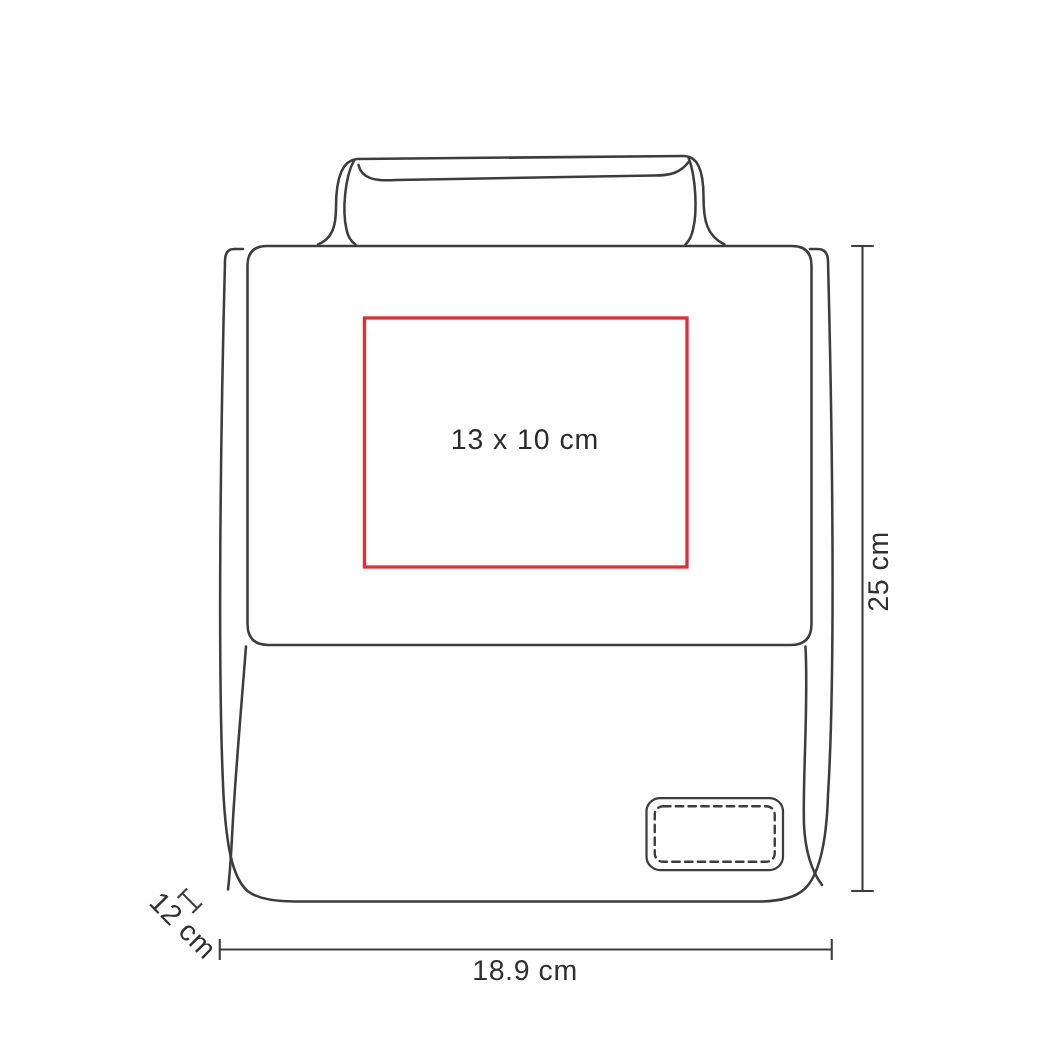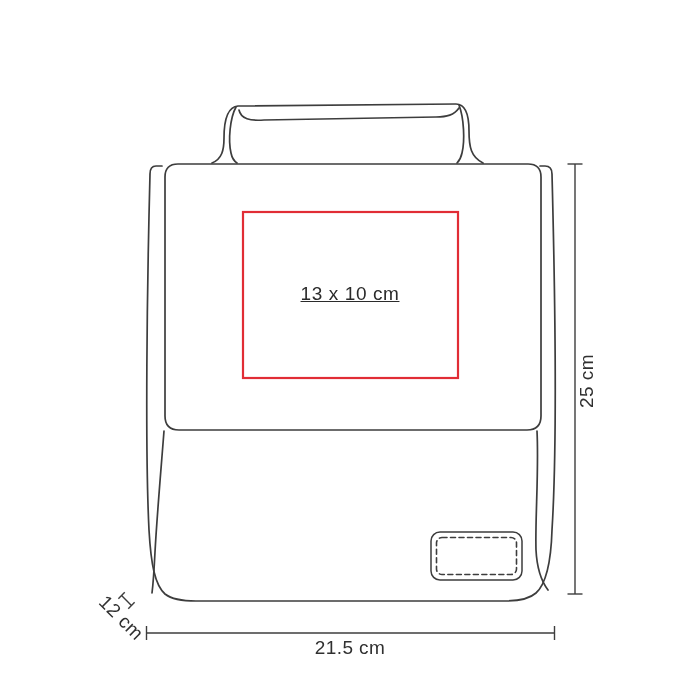--- a/index.html
+++ b/index.html
@@ -15,21 +15,21 @@
   .dim-label {
     position: absolute;
     font-size: 19px;
     color: #303030;
     letter-spacing: 0.4px;
     white-space: nowrap;
     transform: translate(-50%, -50%);
   }
   .dim-label.rot-ccw90 { transform: translate(-50%, -50%) rotate(-90deg); }
   .dim-label.rot-cw45  { transform: translate(-50%, -50%) rotate(45deg); }
-  #imprint-area-label { font-size: 19px; color: #2b2b2b; letter-spacing: 0.6px; text-decoration: underline; }
+  #imprint-area-label { font-size: 19px; color: #2b2b2b; letter-spacing: 0.6px; }
 </style>
 </head>
 <body>
 
 <div class="stage">
 
   <svg width="700" height="700" viewBox="0 0 700 700">
 
     <g fill="none" stroke-width="1.7" stroke-linecap="round" stroke-linejoin="round" stroke="#3d3d3d">
 
@@ -85,16 +85,16 @@
       </g>
     </g>
 
     <rect x="243" y="212" width="215" height="166" fill="none" stroke-width="2.2" stroke="#e12d35"></rect>
   </svg>
 
   <div class="dim-label" id="imprint-area-label" style="left:350px; top:294px;">13 x 10 cm</div>
 
   <div class="dim-label rot-ccw90" style="left:587px; top:381px;">25 cm</div>
 
-  <div class="dim-label" style="left:350px; top:648px;">21.5 cm</div>
+  <div class="dim-label" style="left:350px; top:648px;">18.9 cm</div>
 
   <div class="dim-label rot-cw45" style="left:121px; top:618px;">12 cm</div>
 </div>
 
 </body></html>

